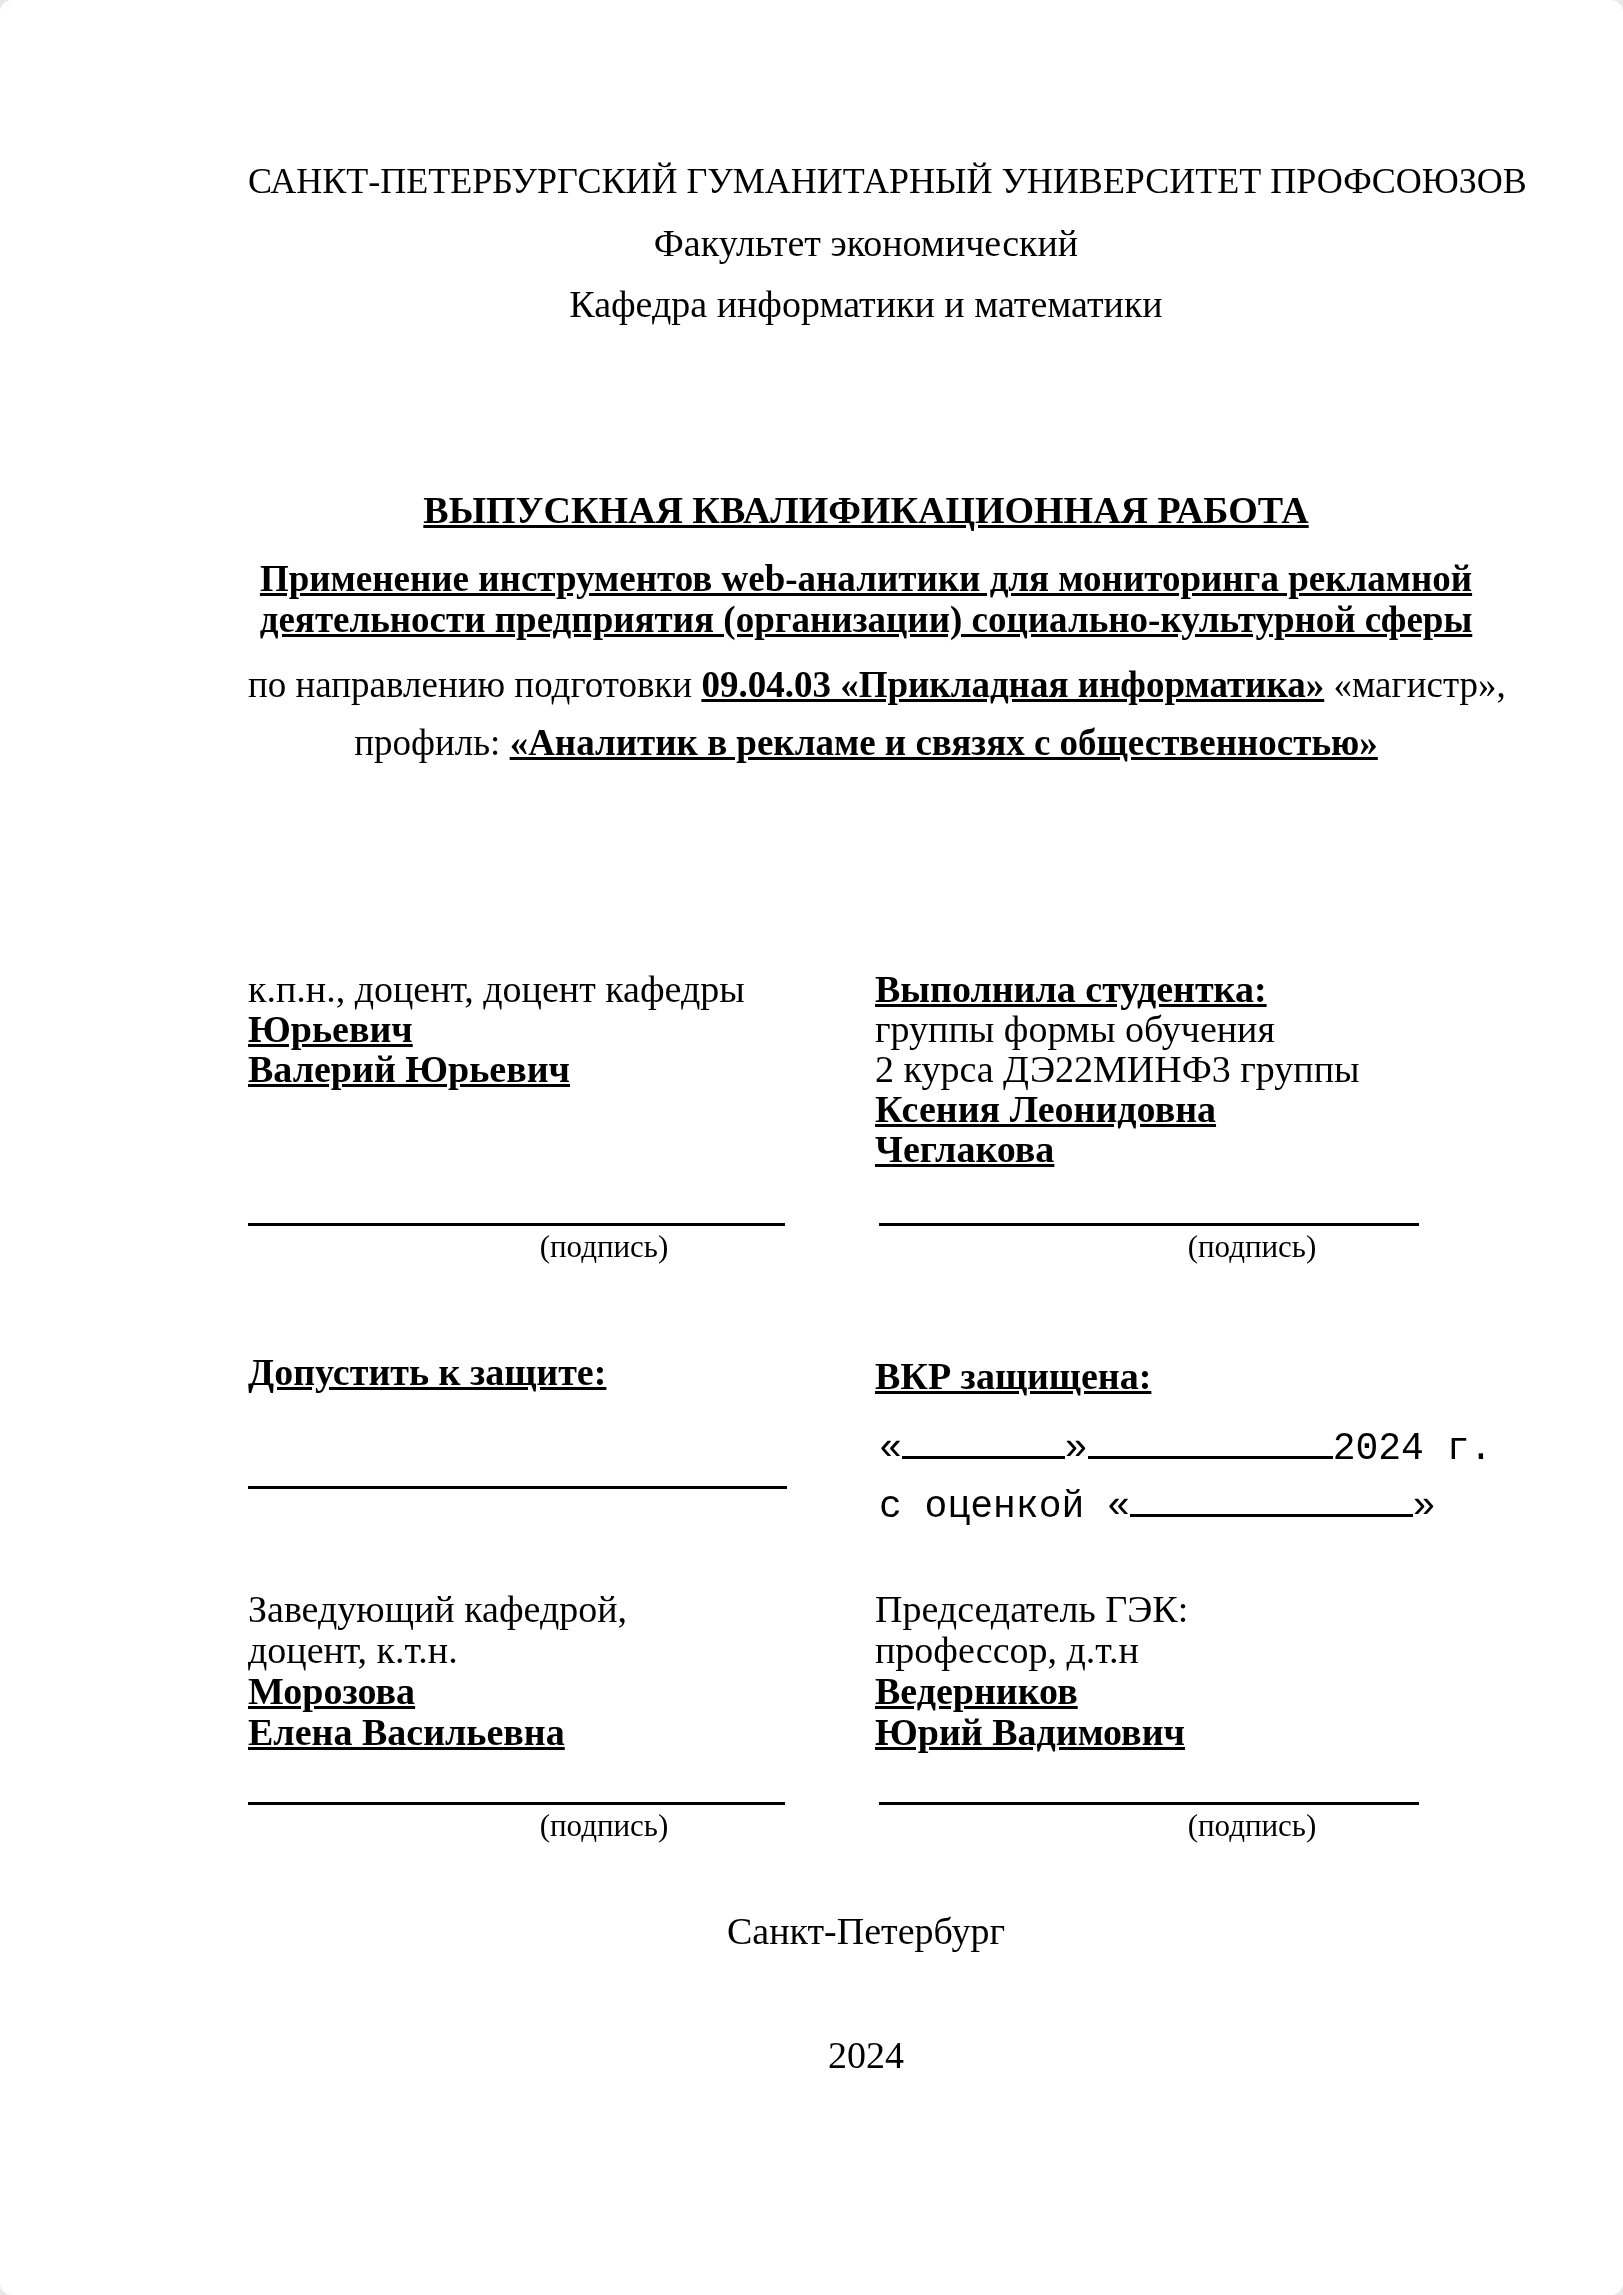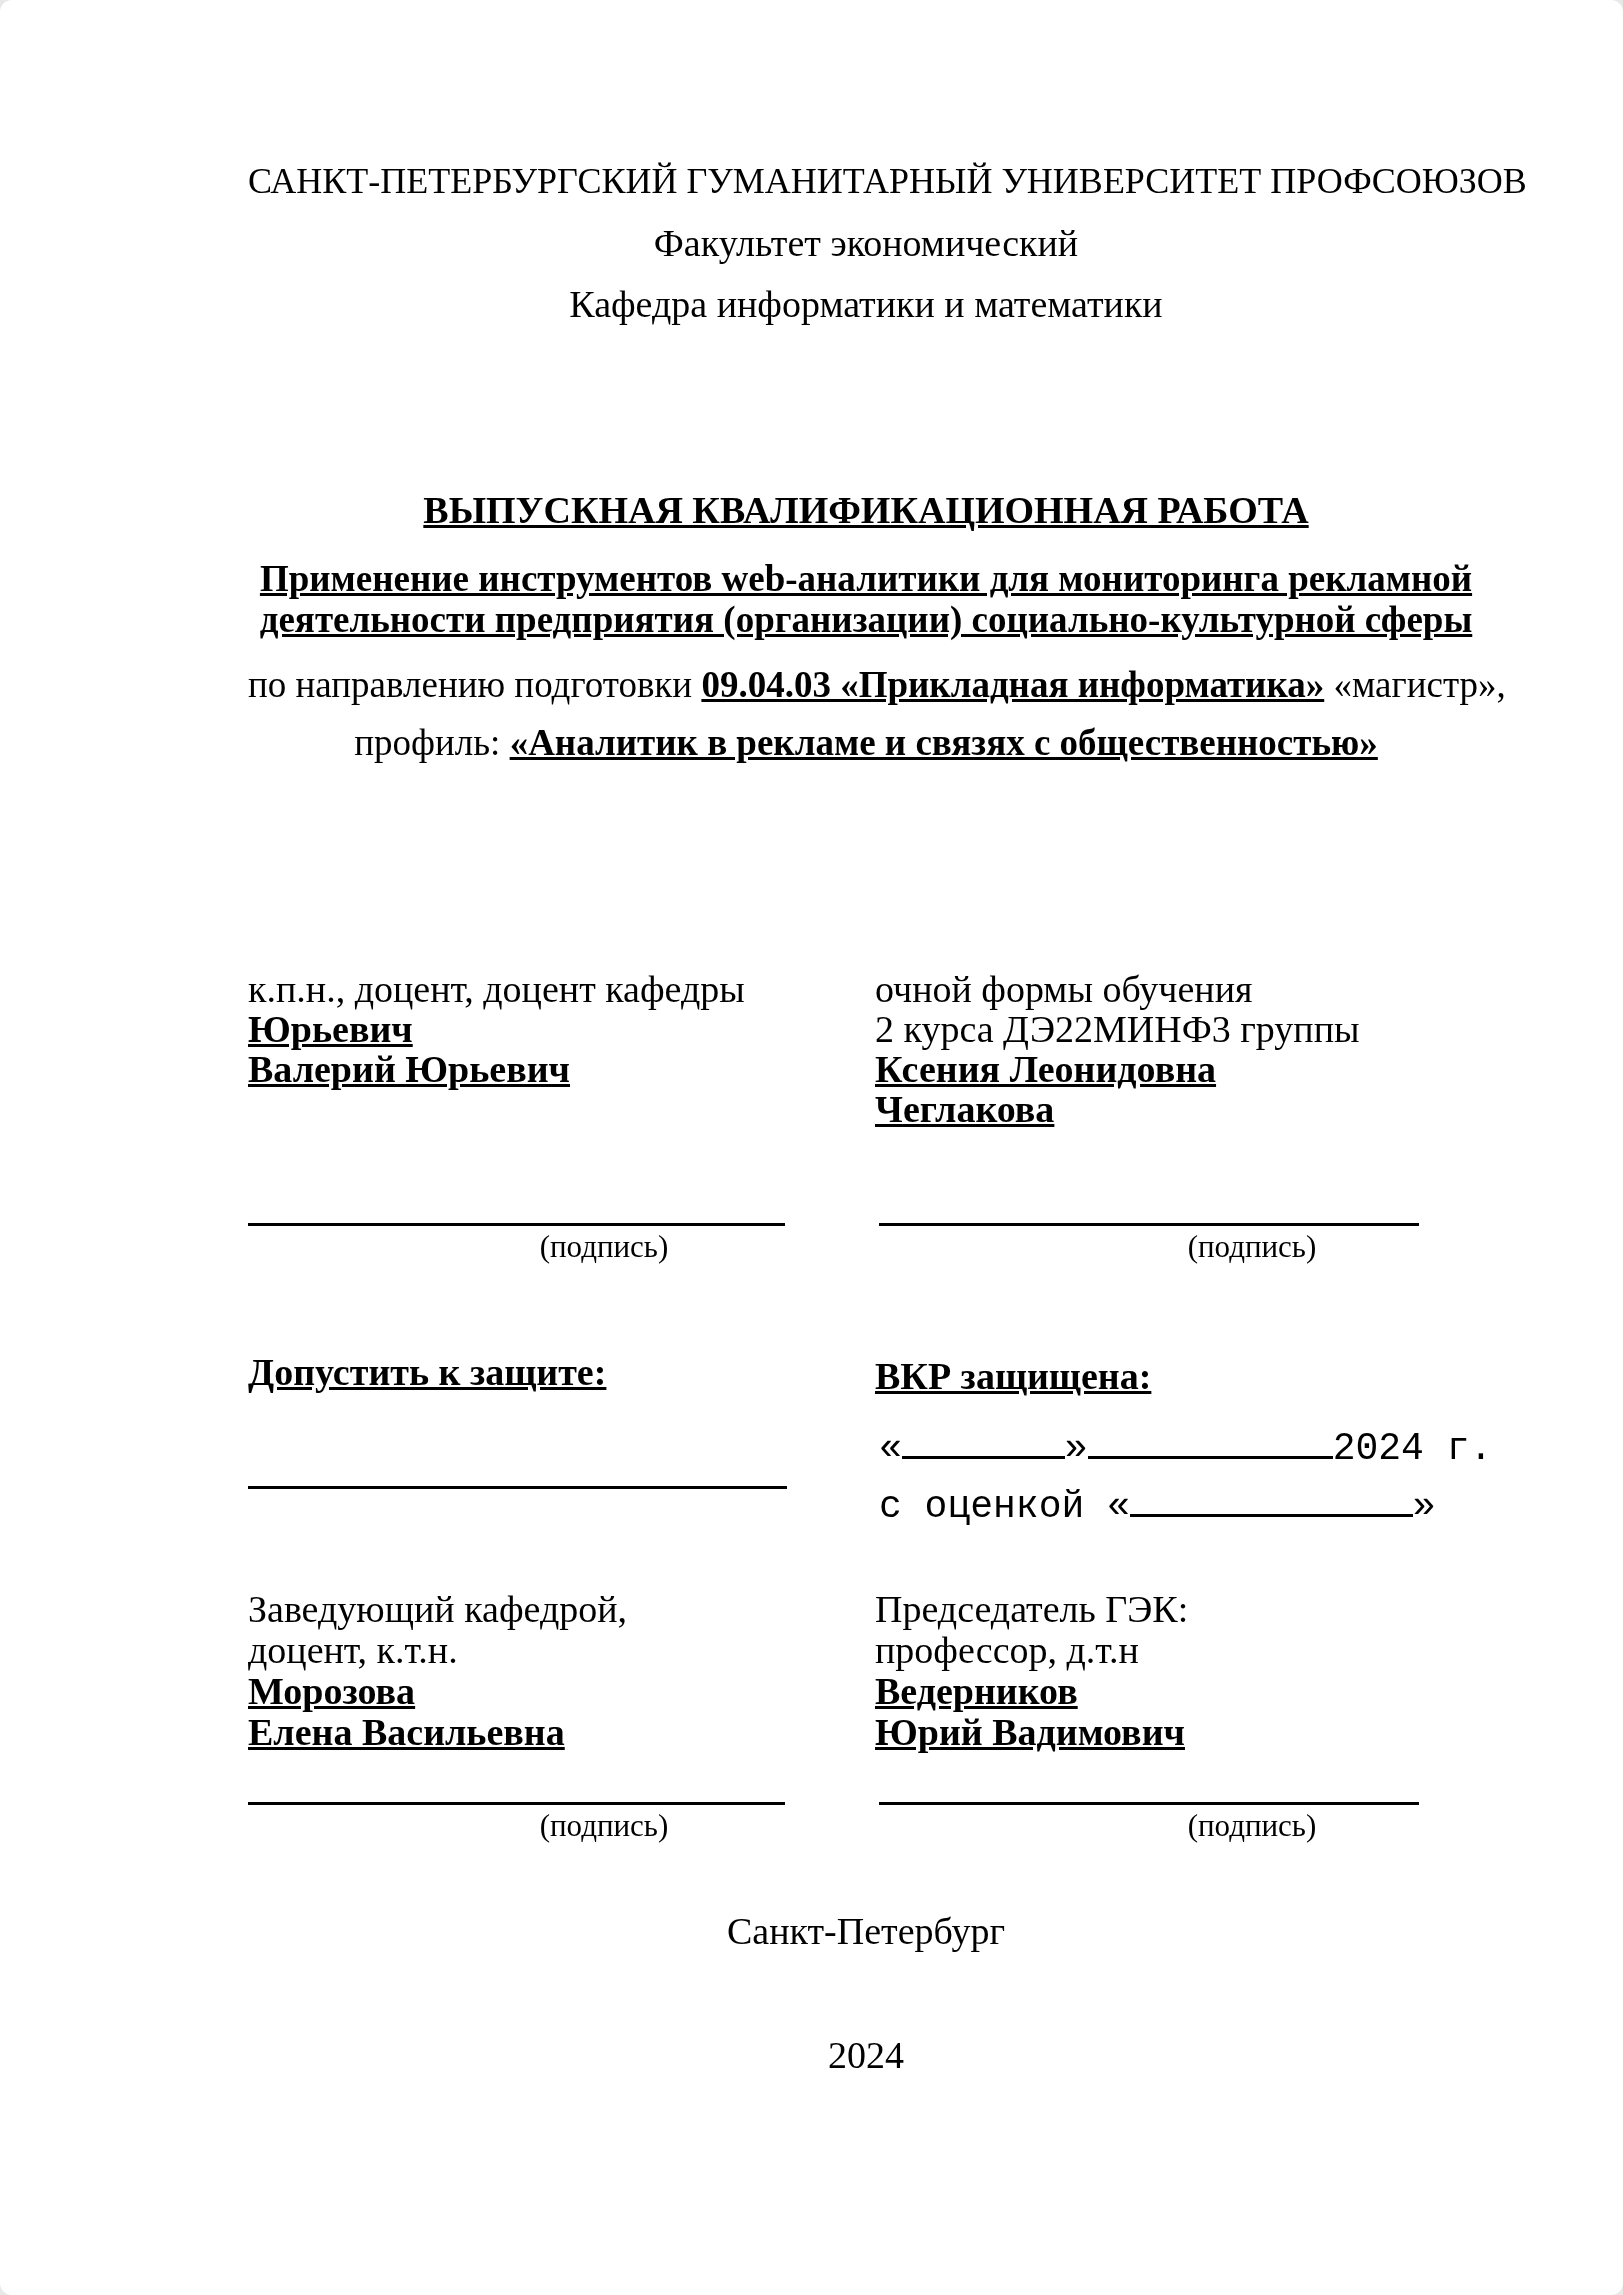--- a/index.html
+++ b/index.html
@@ -48,21 +48,22 @@
     <span>профиль: </span><span class="b">«Аналитик в рекламе и связях с общественностью»</span>
   </div>
 
   <div class="abs col" style="left:248px;top:969px">
     <div>к.п.н., доцент, доцент кафедры</div>
     <div class="b">Юрьевич</div>
     <div class="b">Валерий Юрьевич</div>
   </div>
 
   <div class="abs col" style="left:875px;top:969px">
-    <div>очной формы обучения</div>
+    <div class="b">Выполнила студентка:</div>
+    <div>группы формы обучения</div>
     <div>2 курса ДЭ22МИНФ3 группы</div>
     <div class="b">Ксения Леонидовна</div>
     <div class="b">Чеглакова</div>
   </div>
 
   <div class="abs rule" style="left:248px;top:1223px;width:537px"></div>
   <div class="abs rule" style="left:879px;top:1223px;width:540px"></div>
   <div class="abs caption" style="left:502px;top:1231px">(подпись)</div>
   <div class="abs caption" style="left:1150px;top:1231px">(подпись)</div>
 

